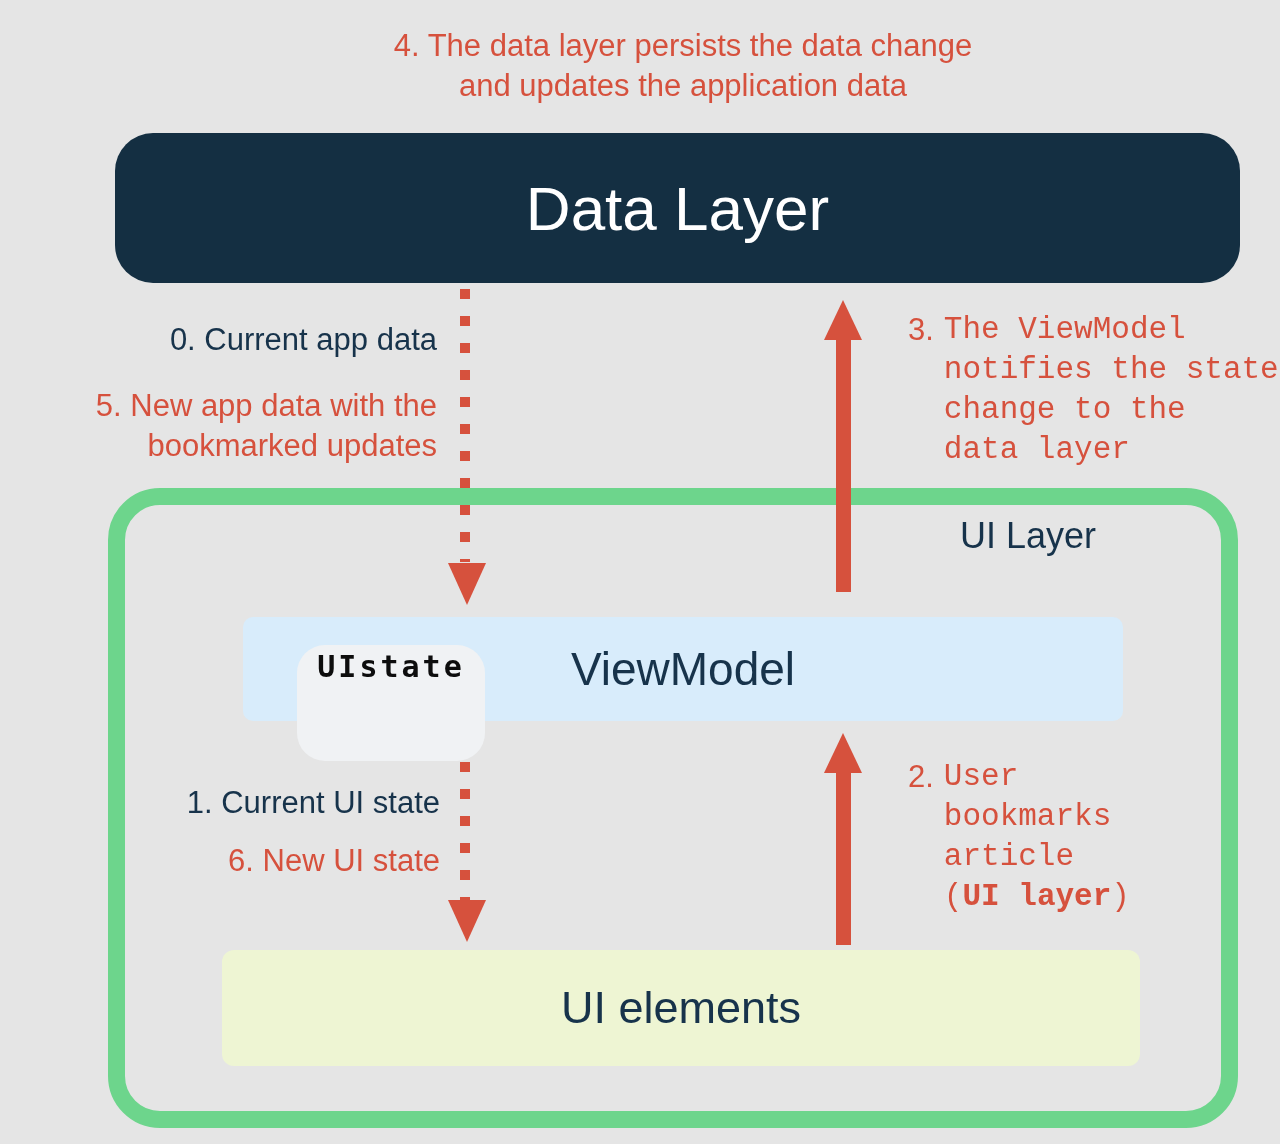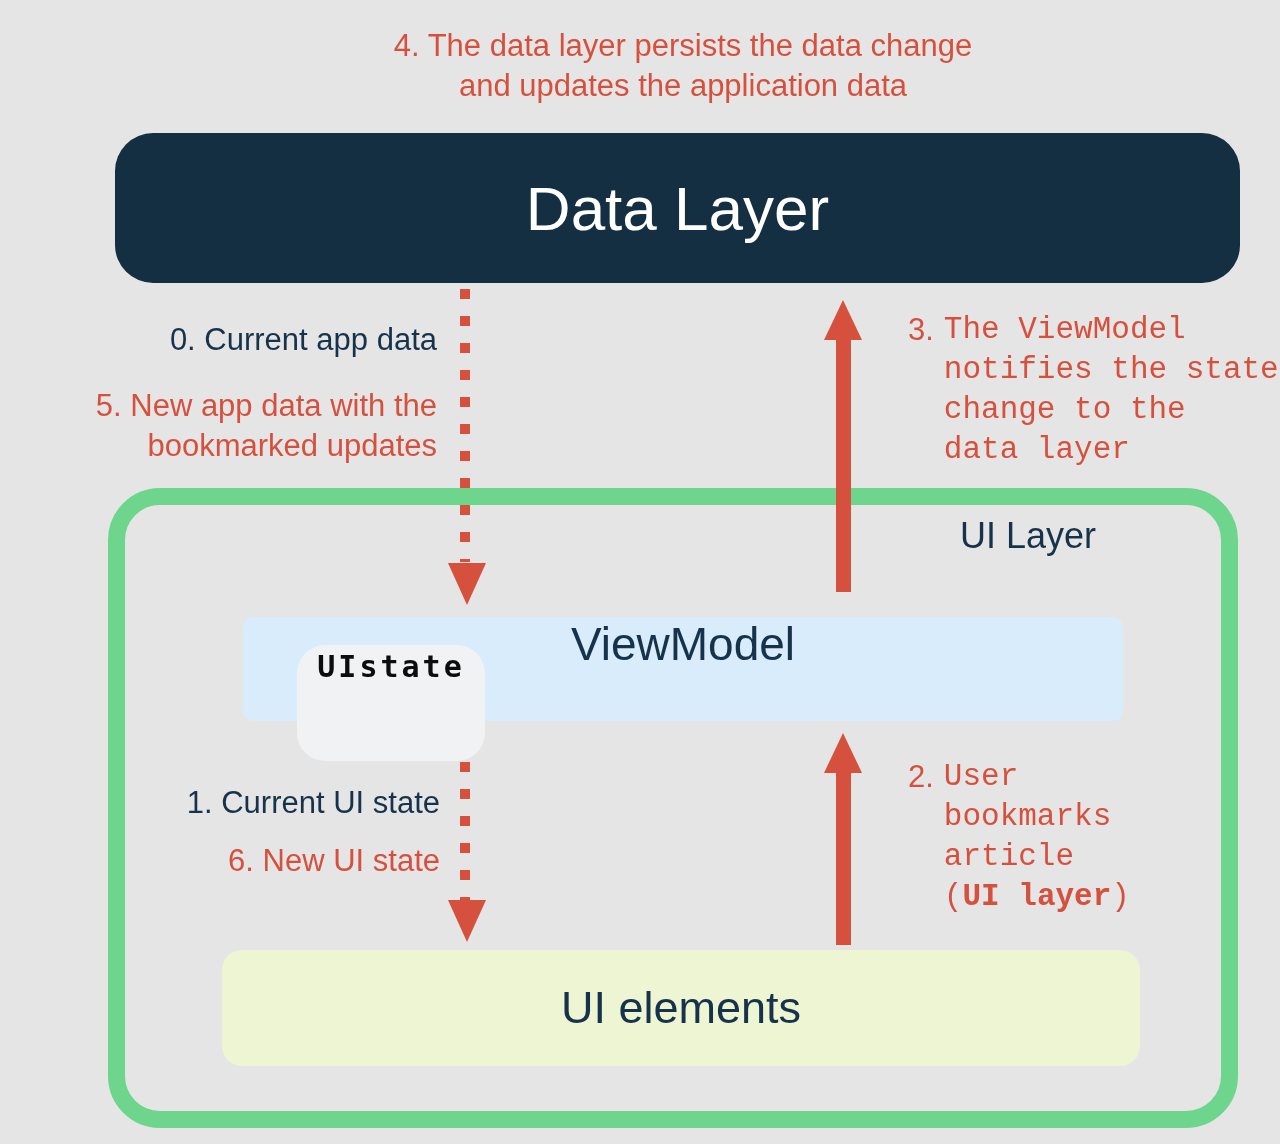--- a/index.html
+++ b/index.html
@@ -49,35 +49,35 @@
   }
   .ui-layer-label{
     left:903px;top:515px;width:250px;
     font-size:36px;color:var(--ink);text-align:center;
     z-index:2;
   }
   .viewmodel{
     left:243px;top:617px;width:880px;height:104px;
     background:var(--blue);border-radius:10px;
     color:var(--ink);font-size:46px;
-    display:flex;justify-content:center;
+    display:flex;align-items:center;justify-content:center;
     z-index:2;
   }
   .ui-state{
     left:297px;top:645px;width:188px;height:116px;
     background:var(--chip);border-radius:28px;
     font-family:"DejaVu Sans Mono",monospace;font-weight:bold;
     font-size:30px;line-height:44px;letter-spacing:3px;
     color:#0d0d0d;text-align:center;
     display:flex;flex-direction:row;justify-content:center;
     z-index:4;
   }
   .ui-elements{
     left:222px;top:950px;width:918px;height:116px;
-    background:var(--pale);border-radius:20px;
+    background:var(--pale);border-radius:12px;
     color:var(--ink);font-size:45px;
     display:flex;align-items:center;justify-content:center;
     z-index:2;
   }
 
   
   .dotted-v{
     width:10px;
     background-image:repeating-linear-gradient(to bottom,
       var(--red) 0px,var(--red) 10px,transparent 10px,transparent 27px);

